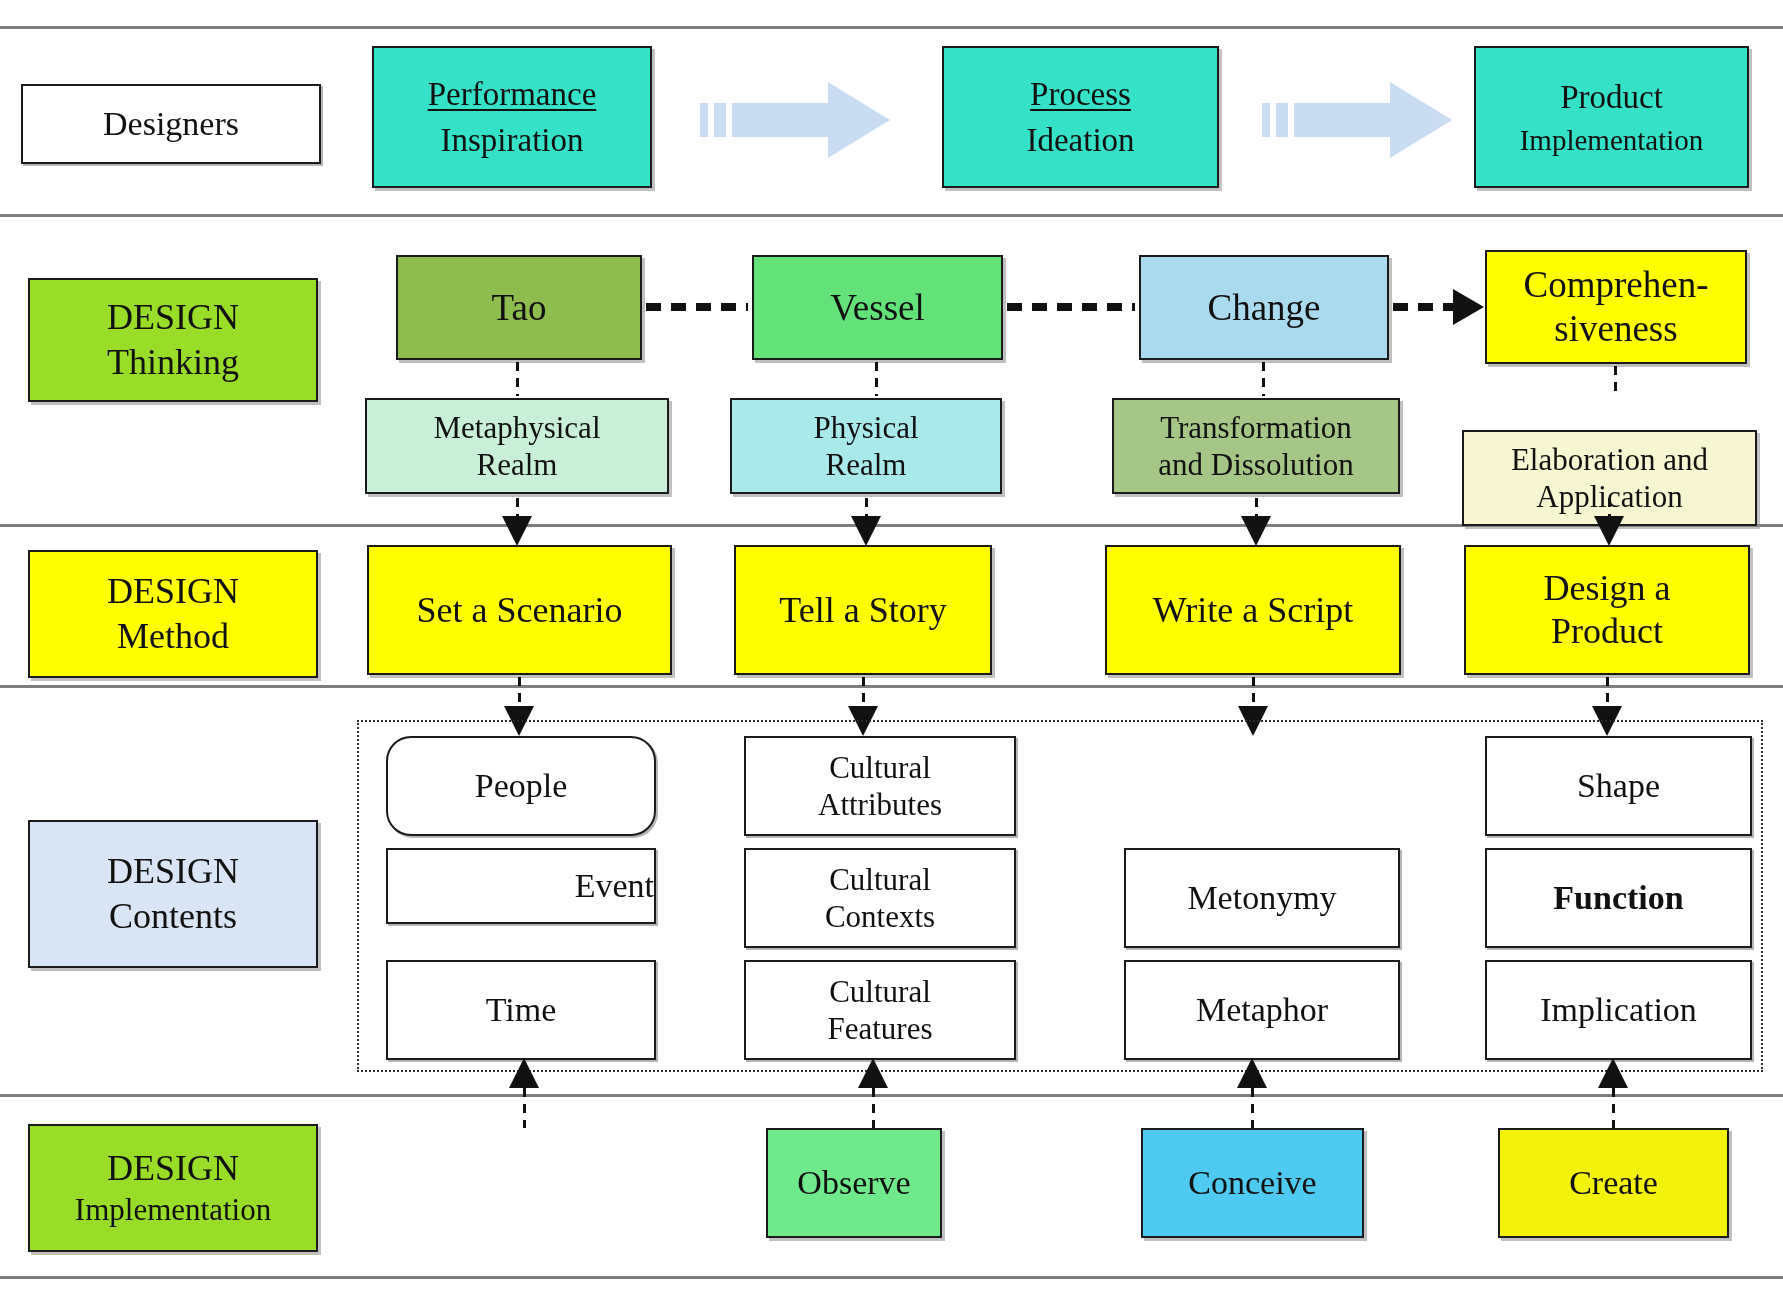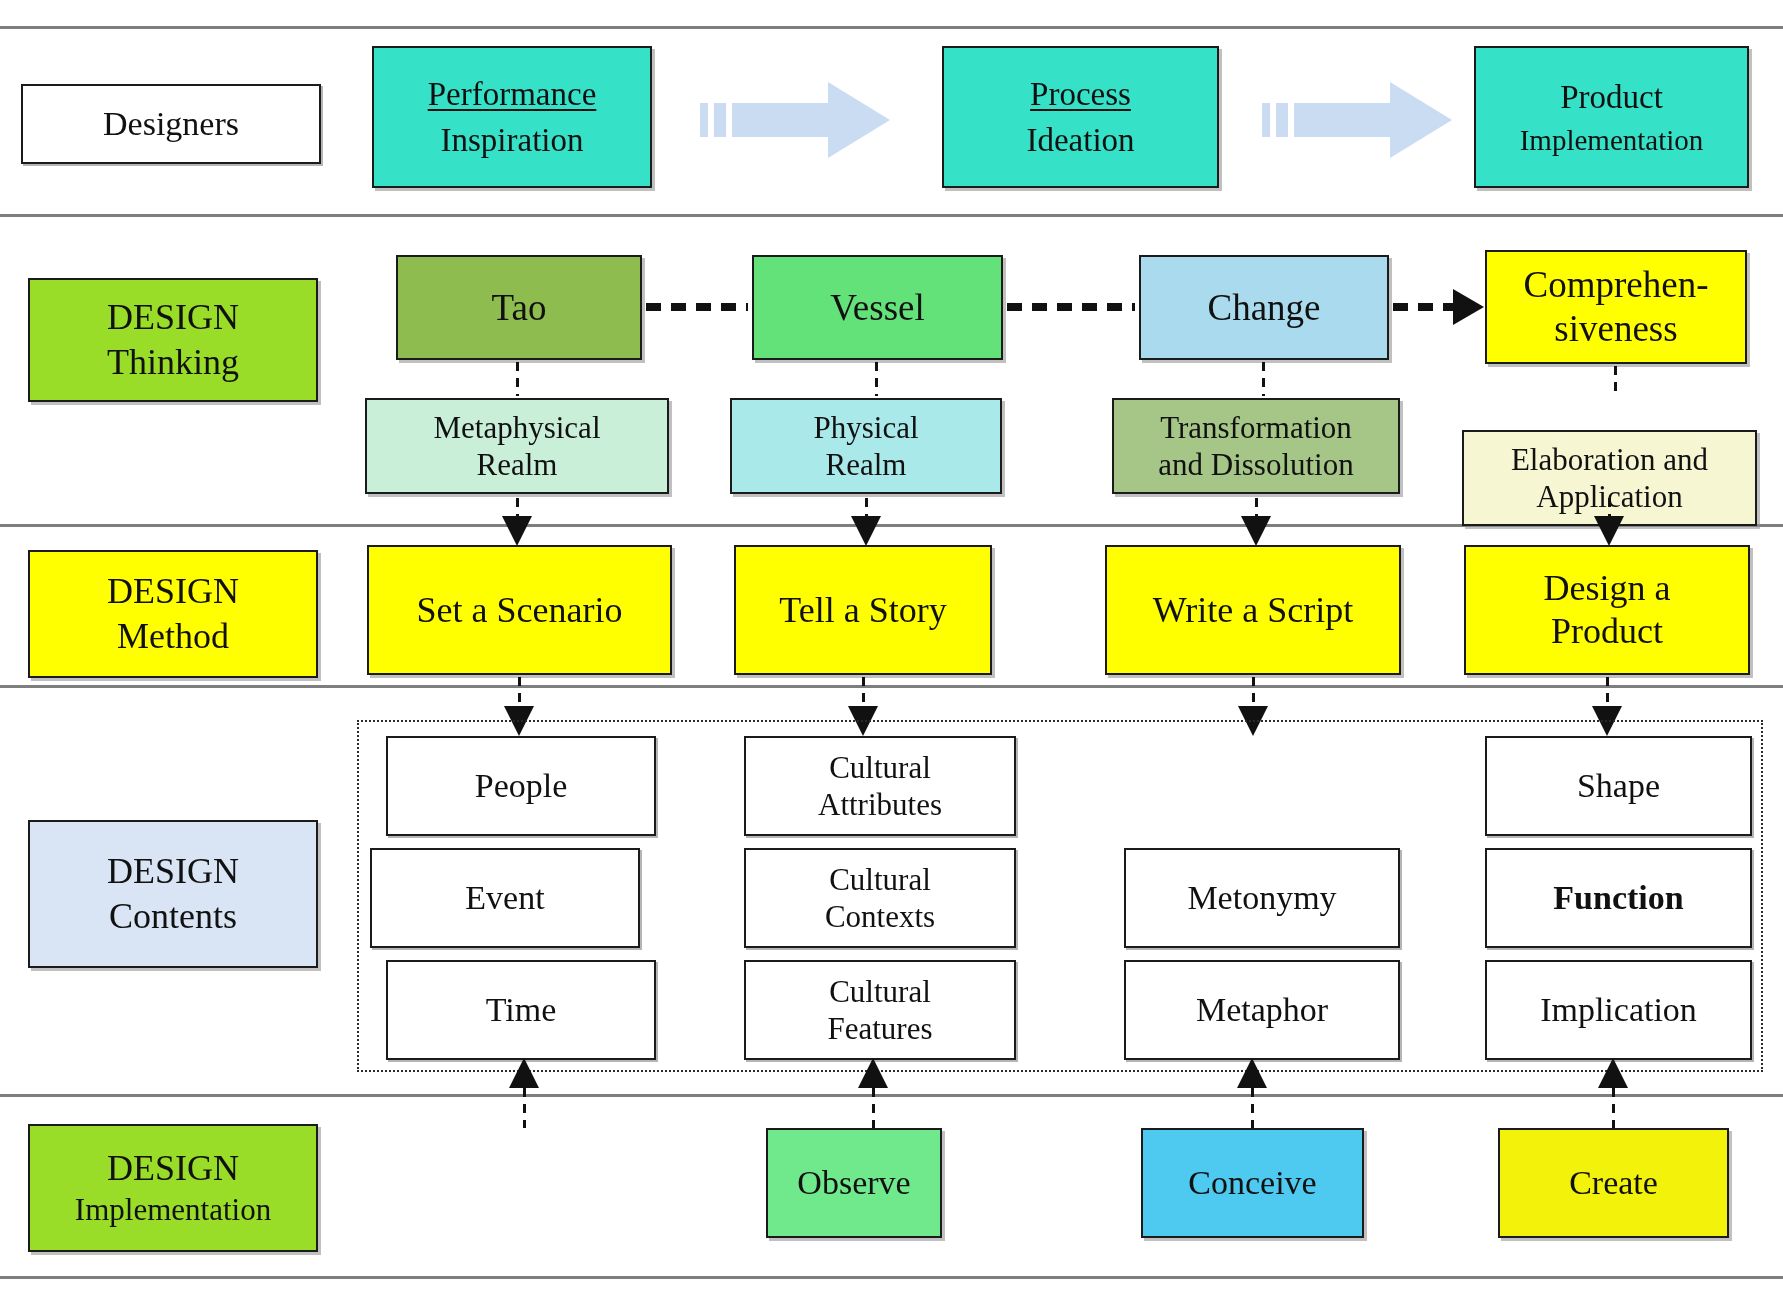--- a/index.html
+++ b/index.html
@@ -163,24 +163,24 @@
   <div class="dashv" style="left:1606px;top:677px;height:28px;"></div>
   <div class="tri-down" style="left:1592px;top:706px;"></div>
 
   <div class="dotted-container" style="left:357px;top:720px;width:1406px;height:352px;"></div>
 
   <div class="box label-box" style="left:28px;top:820px;width:290px;height:148px;background:#D9E5F4;">
     <span class="l-big">DESIGN</span>
     <span class="l-big">Contents</span>
   </div>
 
-  <div class="box whitebox" style="left:386px;top:736px;width:270px;height:100px;">
+  <div class="box whitebox" style="left:386px;top:736px;width:270px;height:100px;border-radius:25px;">
     <span class="content-text">People</span>
   </div>
-  <div class="box whitebox" style="left:370px;top:848px;width:270px;height:100px;">
+  <div class="box whitebox" style="left:386px;top:848px;width:270px;height:76px;align-items:flex-end;">
     <span class="content-text">Event</span>
   </div>
   <div class="box whitebox" style="left:386px;top:960px;width:270px;height:100px;">
     <span class="content-text">Time</span>
   </div>
 
   <div class="box whitebox two-line" style="left:744px;top:736px;width:272px;height:100px;">
     <span class="cultural-text">Cultural</span>
     <span class="cultural-text">Attributes</span>
   </div>

